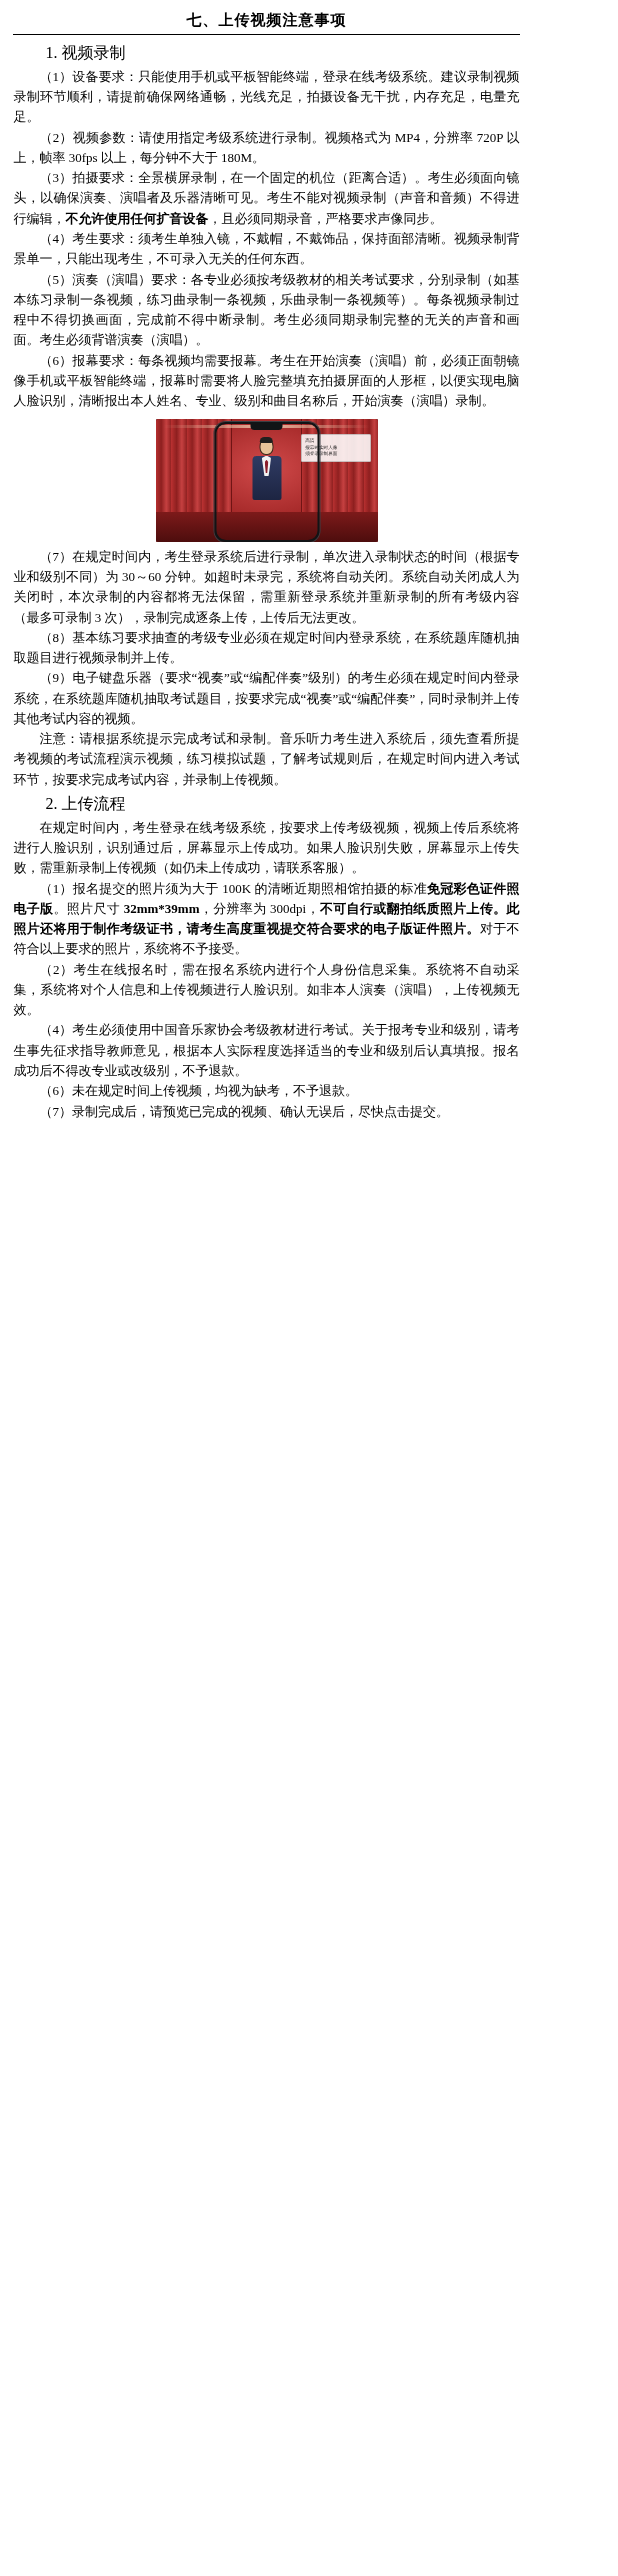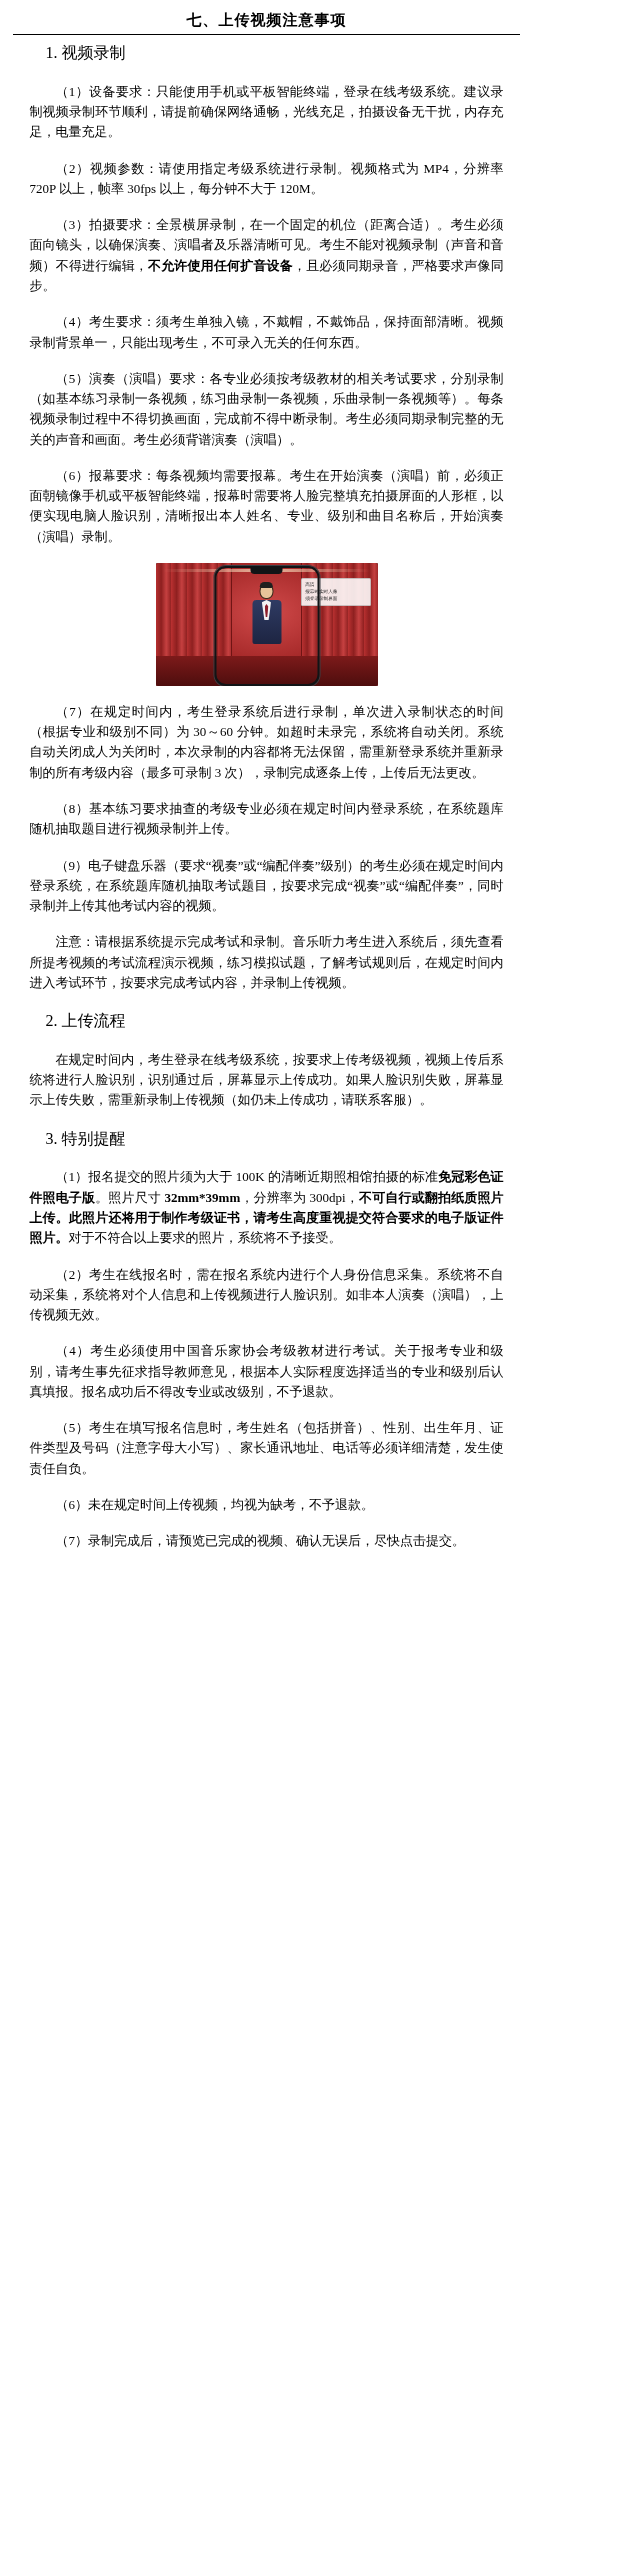--- a/index.html
+++ b/index.html
@@ -33,21 +33,21 @@
   .section-head {
     font-size: 16px;
     line-height: 1.55;
     margin: 2.1px 0 1px 0;
     text-indent: 2em;
     font-weight: normal;
   }
   p.para {
     font-size: 13px;
     line-height: 1.56;
-    margin: 16px;
+    margin: 0;
     text-indent: 2em;
     text-align: justify;
     text-justify: inter-ideograph;
   }
   .b {
     font-weight: bold;
   }
   .figure {
     margin: 7.2px 0 5.2px 0;
     display: flex;
@@ -184,21 +184,21 @@
 <body>
 
 <div class="page">
 
   <div class="doc-title">七、上传视频注意事项</div>
   <hr class="title-rule">
 
   <div class="section-head">1. 视频录制</div>
 
   <p class="para">（1）设备要求：只能使用手机或平板智能终端，登录在线考级系统。建议录制视频录制环节顺利，请提前确保网络通畅，光线充足，拍摄设备无干扰，内存充足，电量充足。</p>
-  <p class="para">（2）视频参数：请使用指定考级系统进行录制。视频格式为 MP4，分辨率 720P 以上，帧率 30fps 以上，每分钟不大于 120M。</p>
+  <p class="para">（2）视频参数：请使用指定考级系统进行录制。视频格式为 MP4，分辨率 720P 以上，帧率 30fps 以上，每分钟不大于 180M。</p>
 
   <p class="para">（3）拍摄要求：全景横屏录制，在一个固定的机位（距离合适）。考生必须面向镜头，以确保演奏、演唱者及乐器清晰可见。考生不能对视频录制（声音和音频）不得进行编辑，<span class="b">不允许使用任何扩音设备</span>，且必须同期录音，严格要求声像同步。</p>
 
   <p class="para">（4）考生要求：须考生单独入镜，不戴帽，不戴饰品，保持面部清晰。视频录制背景单一，只能出现考生，不可录入无关的任何东西。</p>
   <p class="para">（5）演奏（演唱）要求：各专业必须按考级教材的相关考试要求，分别录制（如基本练习录制一条视频，练习曲录制一条视频，乐曲录制一条视频等）。每条视频录制过程中不得切换画面，完成前不得中断录制。考生必须同期录制完整的无关的声音和画面。考生必须背谱演奏（演唱）。</p>
   <p class="para">（6）报幕要求：每条视频均需要报幕。考生在开始演奏（演唱）前，必须正面朝镜像手机或平板智能终端，报幕时需要将人脸完整填充拍摄屏面的人形框，以便实现电脑人脸识别，清晰报出本人姓名、专业、级别和曲目名称后，开始演奏（演唱）录制。</p>
 
   <div class="figure">
     <div class="phone-shot">
       <div class="side-dark l"></div>
@@ -230,24 +230,22 @@
   </div>
 
   <p class="para">（7）在规定时间内，考生登录系统后进行录制，单次进入录制状态的时间（根据专业和级别不同）为 30～60 分钟。如超时未录完，系统将自动关闭。系统自动关闭成人为关闭时，本次录制的内容都将无法保留，需重新登录系统并重新录制的所有考级内容（最多可录制 3 次），录制完成逐条上传，上传后无法更改。</p>
   <p class="para">（8）基本练习要求抽查的考级专业必须在规定时间内登录系统，在系统题库随机抽取题目进行视频录制并上传。</p>
   <p class="para">（9）电子键盘乐器（要求“视奏”或“编配伴奏”级别）的考生必须在规定时间内登录系统，在系统题库随机抽取考试题目，按要求完成“视奏”或“编配伴奏”，同时录制并上传其他考试内容的视频。</p>
   <p class="para">注意：请根据系统提示完成考试和录制。音乐听力考生进入系统后，须先查看所提考视频的考试流程演示视频，练习模拟试题，了解考试规则后，在规定时间内进入考试环节，按要求完成考试内容，并录制上传视频。</p>
 
   <div class="section-head">2. 上传流程</div>
   <p class="para">在规定时间内，考生登录在线考级系统，按要求上传考级视频，视频上传后系统将进行人脸识别，识别通过后，屏幕显示上传成功。如果人脸识别失败，屏幕显示上传失败，需重新录制上传视频（如仍未上传成功，请联系客服）。</p>
 
-  <div class="section-head">3. 特别提醒</div>
 
   <p class="para">（1）报名提交的照片须为大于 100K 的清晰近期照相馆拍摄的标准<span class="b">免冠彩色证件照电子版</span>。照片尺寸 <span class="b">32mm*39mm</span>，分辨率为 300dpi，<span class="b">不可自行或翻拍纸质照片上传。此照片还将用于制作考级证书，请考生高度重视提交符合要求的电子版证件照片。</span>对于不符合以上要求的照片，系统将不予接受。</p>
 
   <p class="para">（2）考生在线报名时，需在报名系统内进行个人身份信息采集。系统将不自动采集，系统将对个人信息和上传视频进行人脸识别。如非本人演奏（演唱），上传视频无效。</p>
   <p class="para">（4）考生必须使用中国音乐家协会考级教材进行考试。关于报考专业和级别，请考生事先征求指导教师意见，根据本人实际程度选择适当的专业和级别后认真填报。报名成功后不得改专业或改级别，不予退款。</p>
-  <p class="para">（5）考生在填写报名信息时，考生姓名（包括拼音）、性别、出生年月、证件类型及号码（注意字母大小写）、家长通讯地址、电话等必须详细清楚，发生使责任自负。</p>
   <p class="para">（6）未在规定时间上传视频，均视为缺考，不予退款。</p>
   <p class="para">（7）录制完成后，请预览已完成的视频、确认无误后，尽快点击提交。</p>
 
 </div>
 
 
 </body></html>

